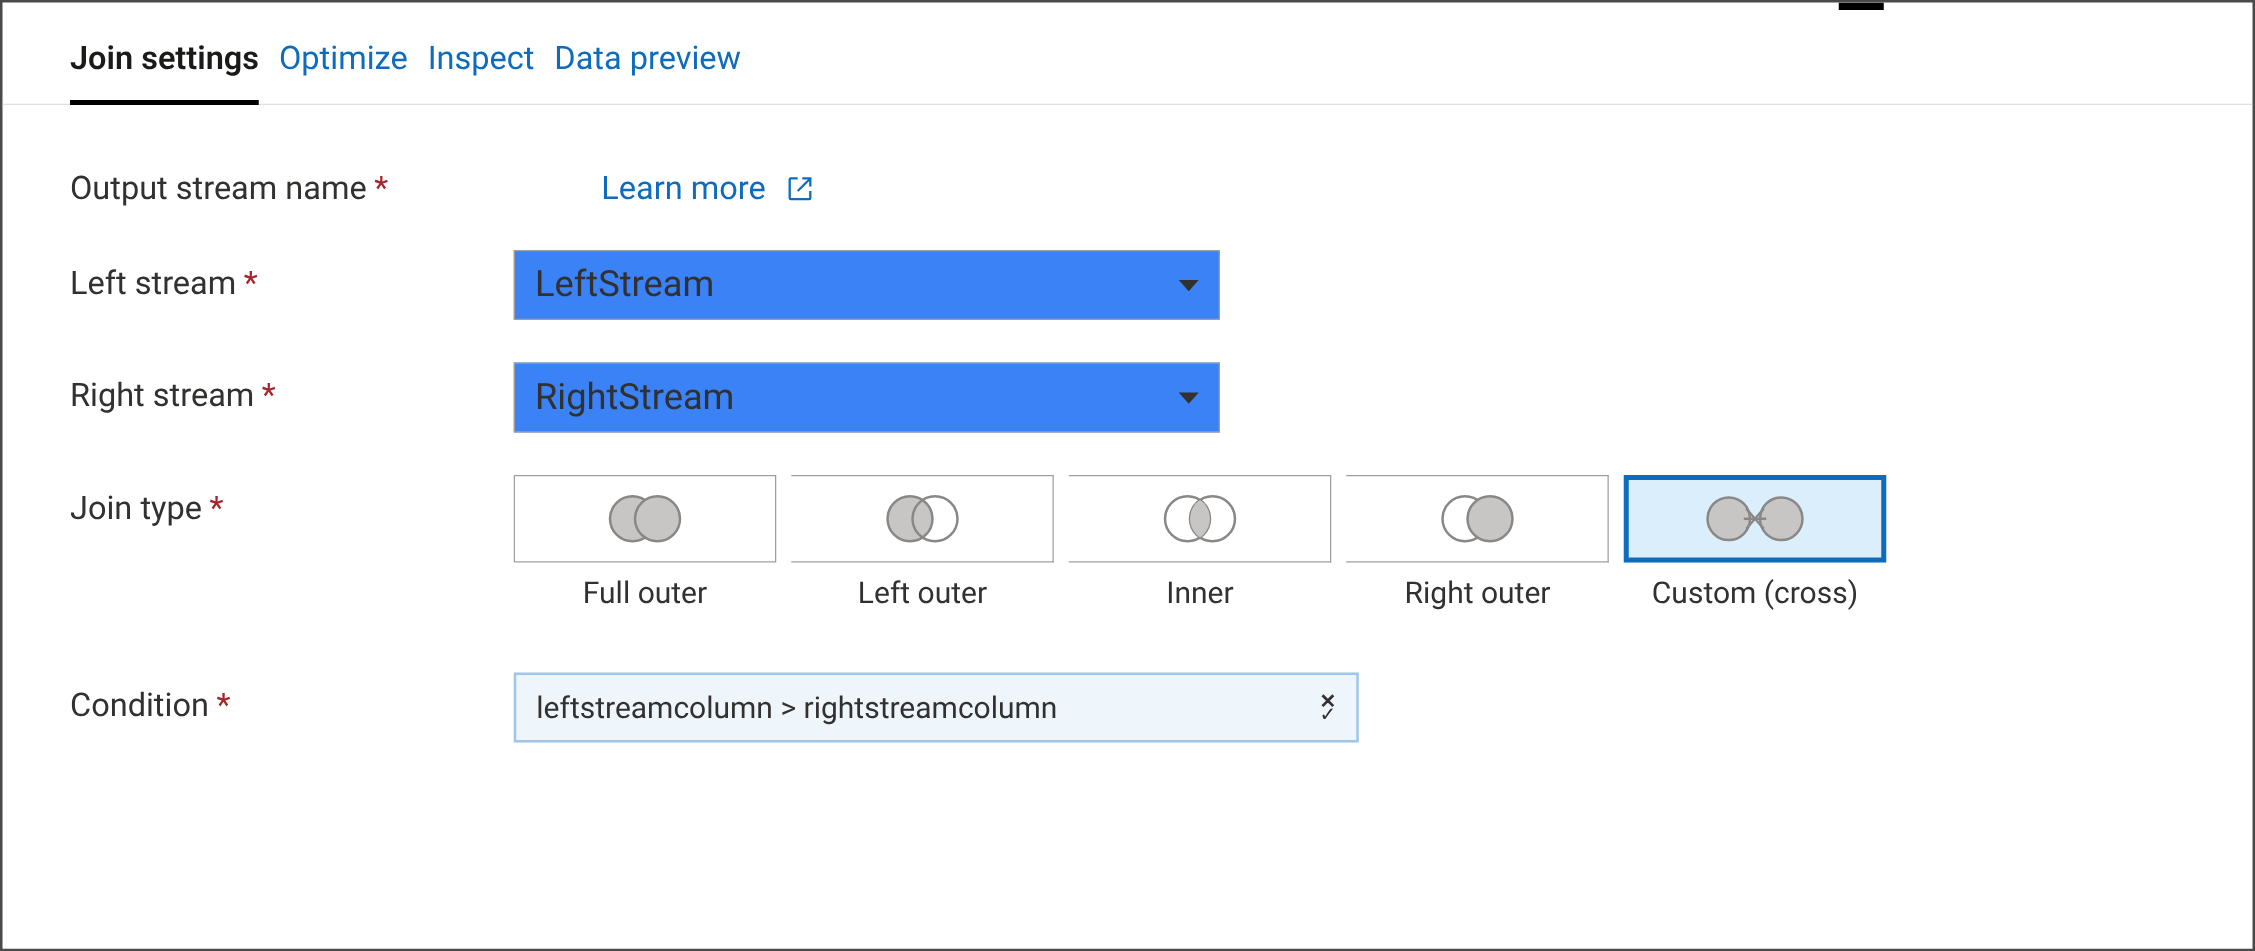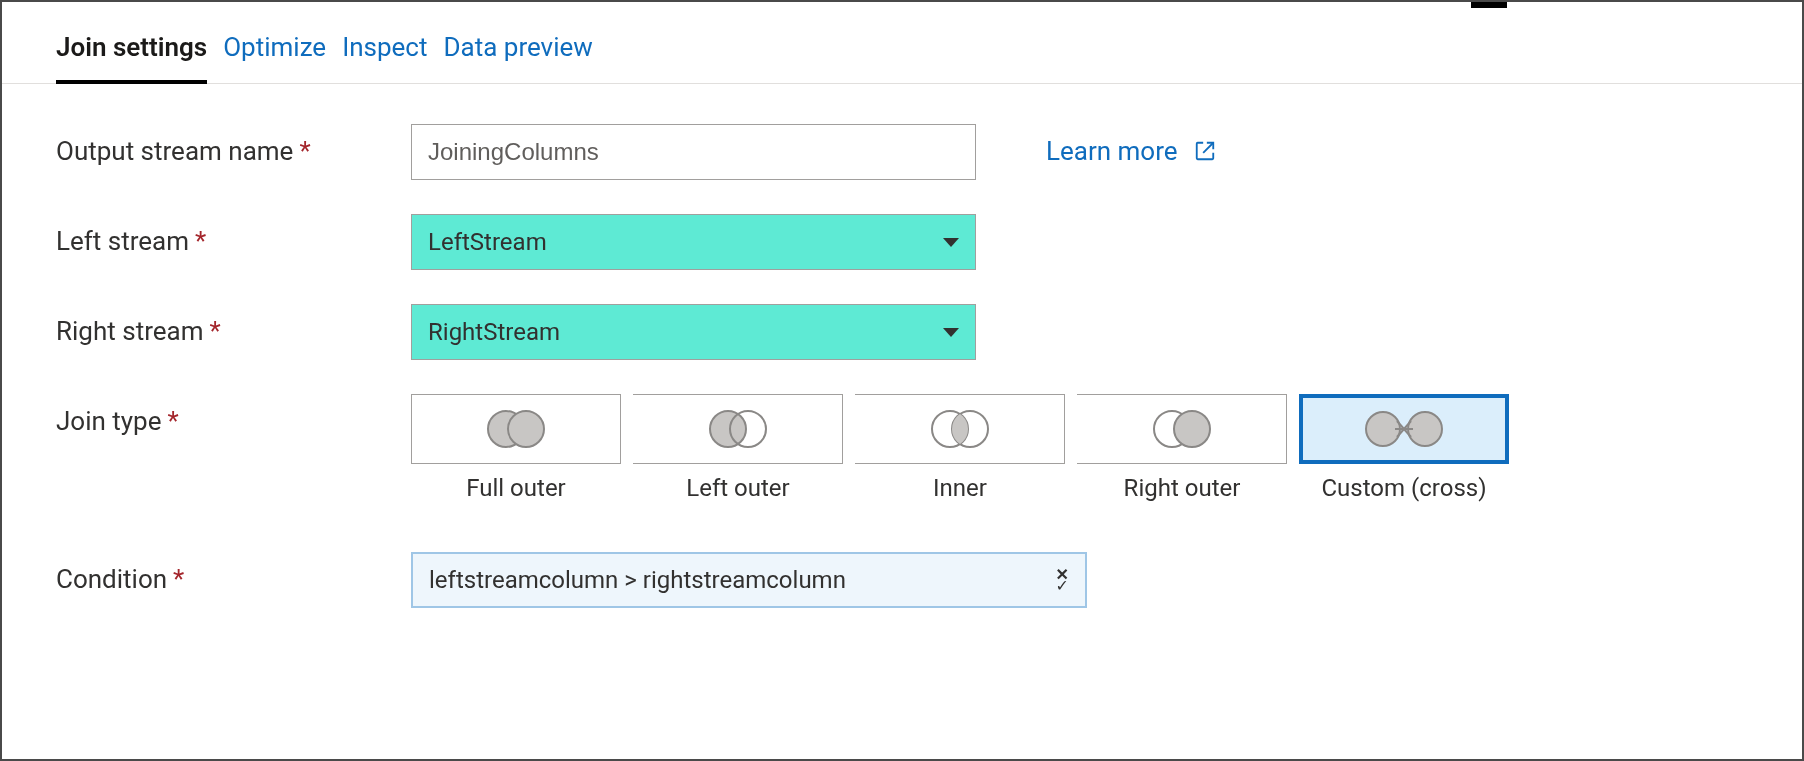--- a/index.html
+++ b/index.html
@@ -67,23 +67,23 @@
     padding: 0 16px;
     font-size: 24px;
     color: #605e5c;
     background: #fff;
   }
   .select {
     width: 565px;
     height: 56px;
     border: 1px solid #a19f9d;
     padding: 0 16px;
-    font-size: 24px;
-    color: #323130;
-    background: #5eead4;
+    font-size: 29px;
+    color: #323130;
+    background: #3b82f6;
     display: flex;
     align-items: center;
     justify-content: space-between;
     cursor: pointer;
   }
   .caret-down {
     width: 0; height: 0;
     border-left: 8px solid transparent;
     border-right: 8px solid transparent;
     border-top: 9px solid #323130;
@@ -164,21 +164,20 @@
     <div class="tab">Inspect</div>
     <div class="tab">Data preview</div>
   </div>
 
   <div class="content">
 
     <div class="row">
       <div class="label">
         <span>Output stream name</span><span class="req">*</span>
       </div>
-      <input class="text-input" type="text" value="JoiningColumns" style="">
       <a class="learn-more">
         <span>Learn more</span>
         <span class="ext-icon">
           <svg width="22" height="22" viewBox="0 0 24 24" fill="none" stroke="#0f6cbd" stroke-width="2">
             <path d="M14 3h7v7"></path>
               <path d="M10 14 21 3"></path>
               <path d="M21 14v6a1 1 0 0 1-1 1H4a1 1 0 0 1-1-1V4a1 1 0 0 1 1-1h6"></path>
           </svg>
         </span>
       </a>

